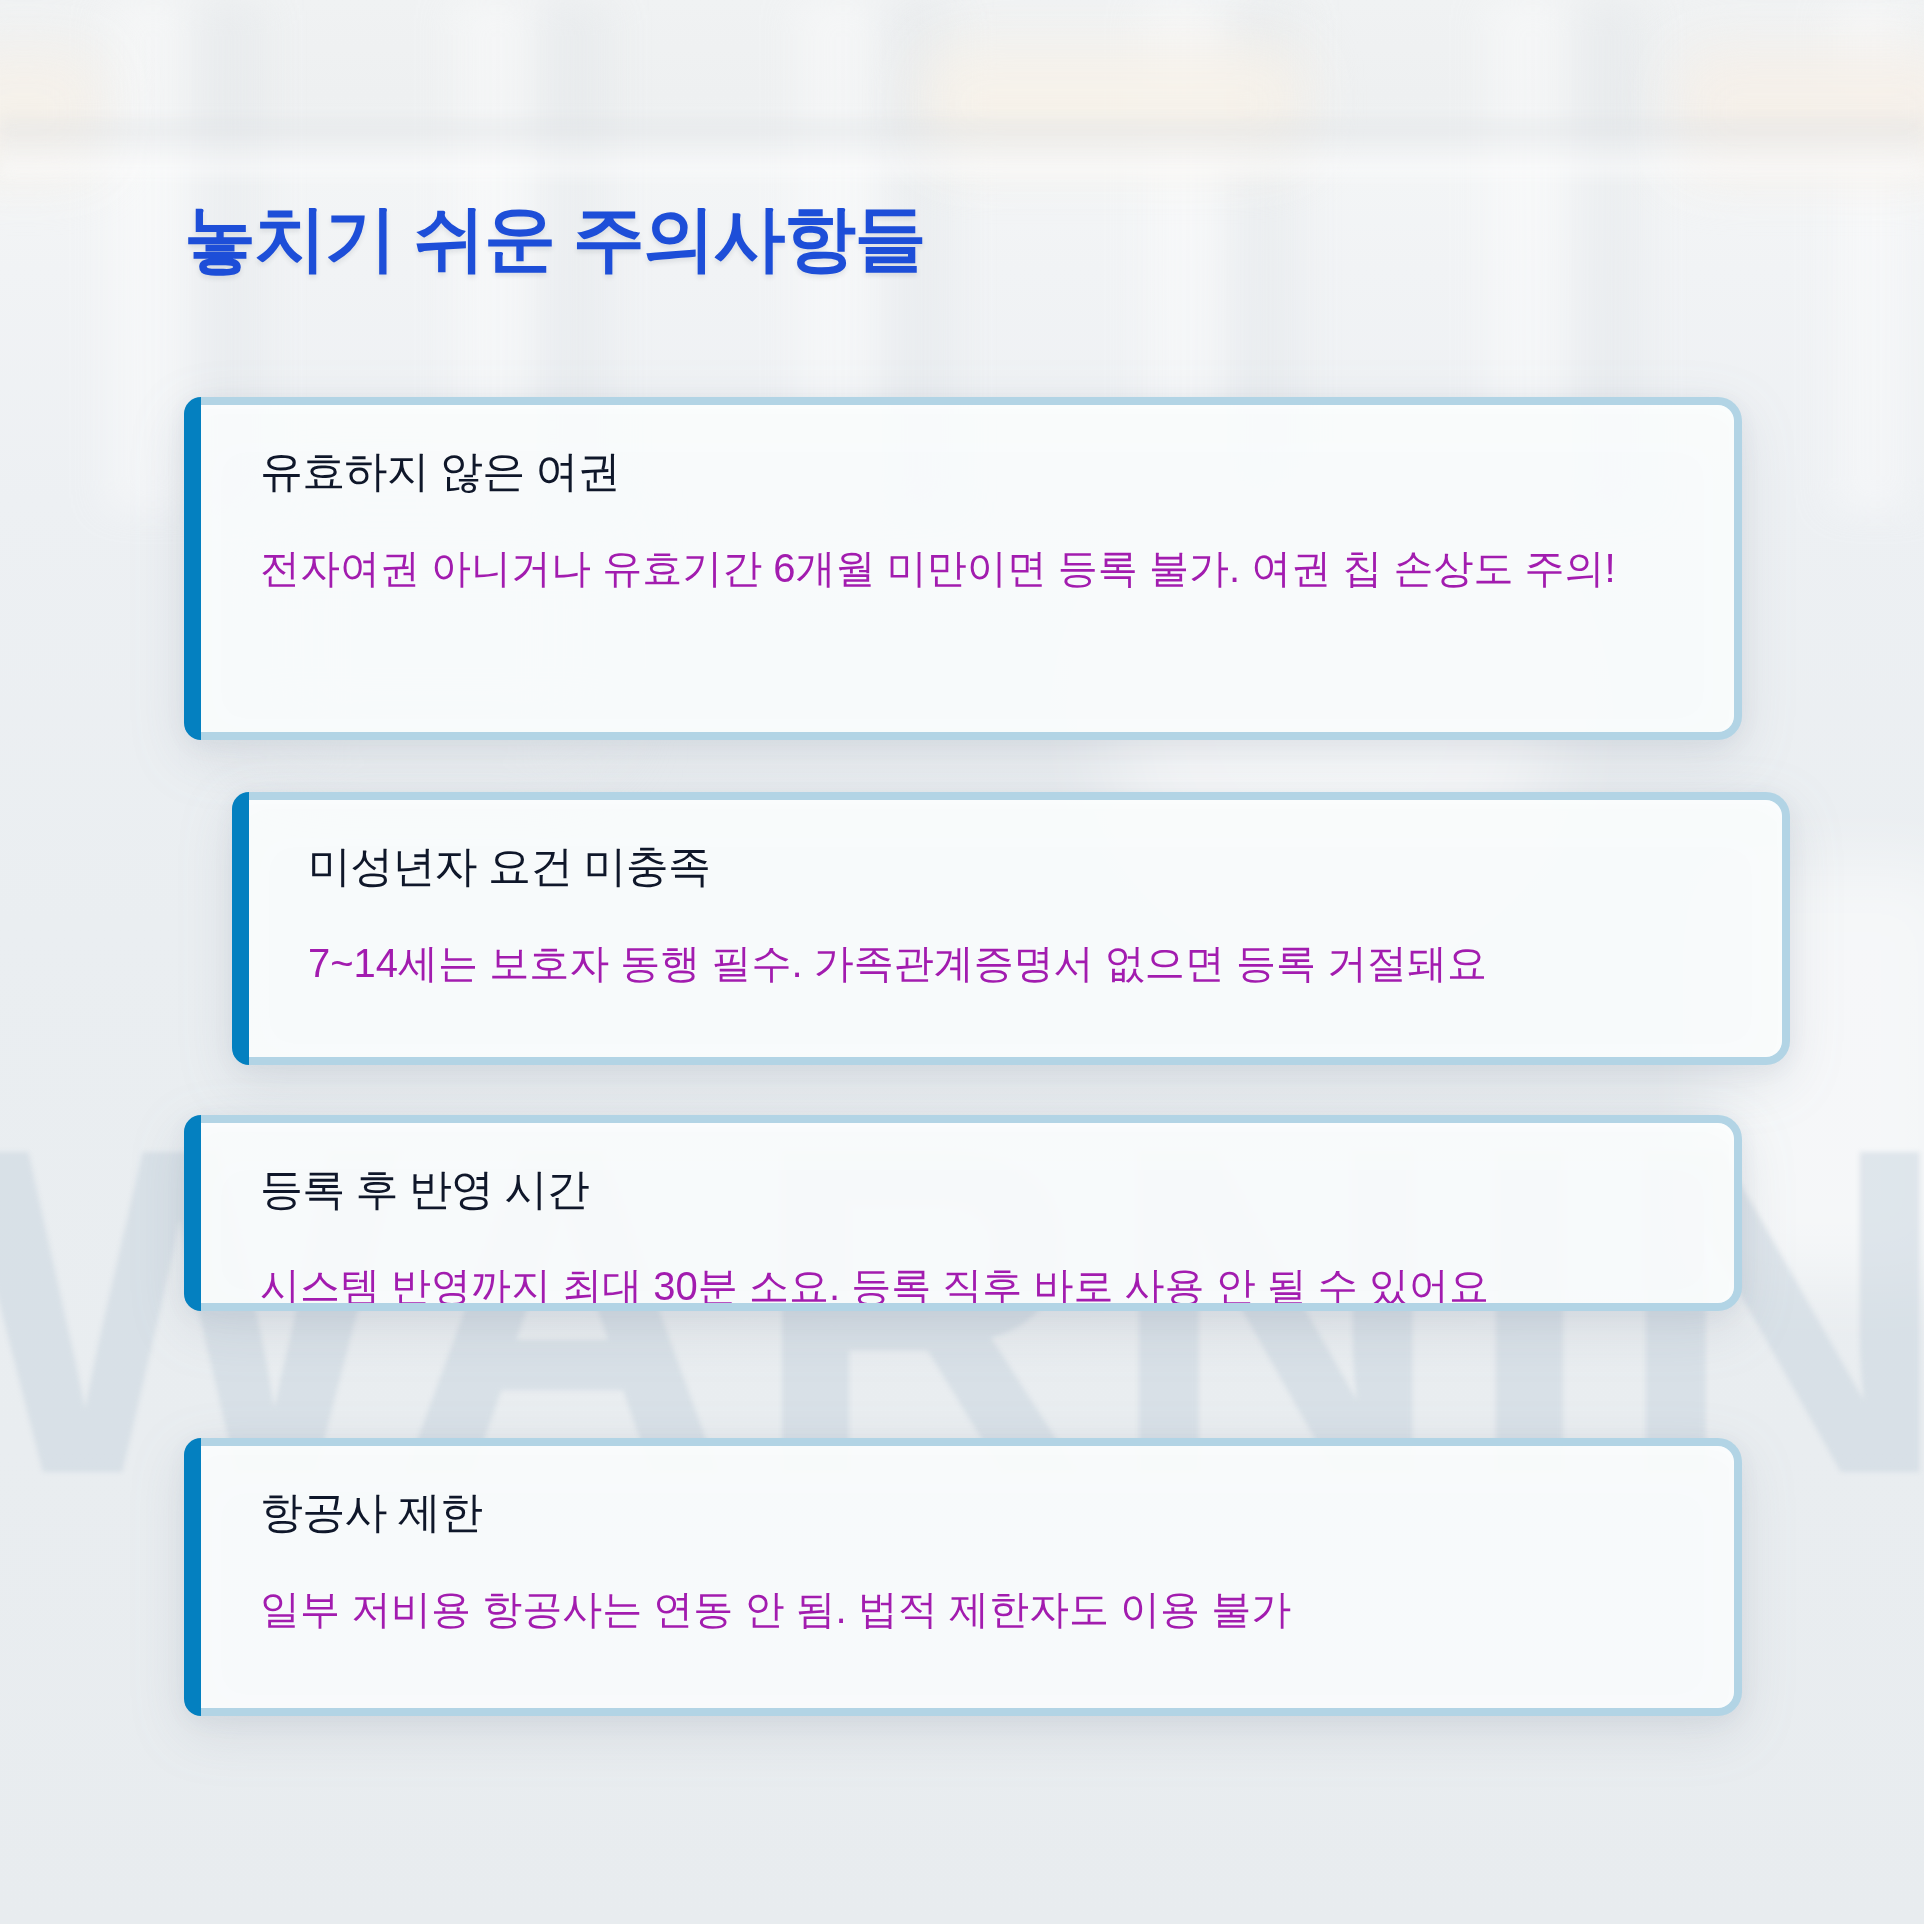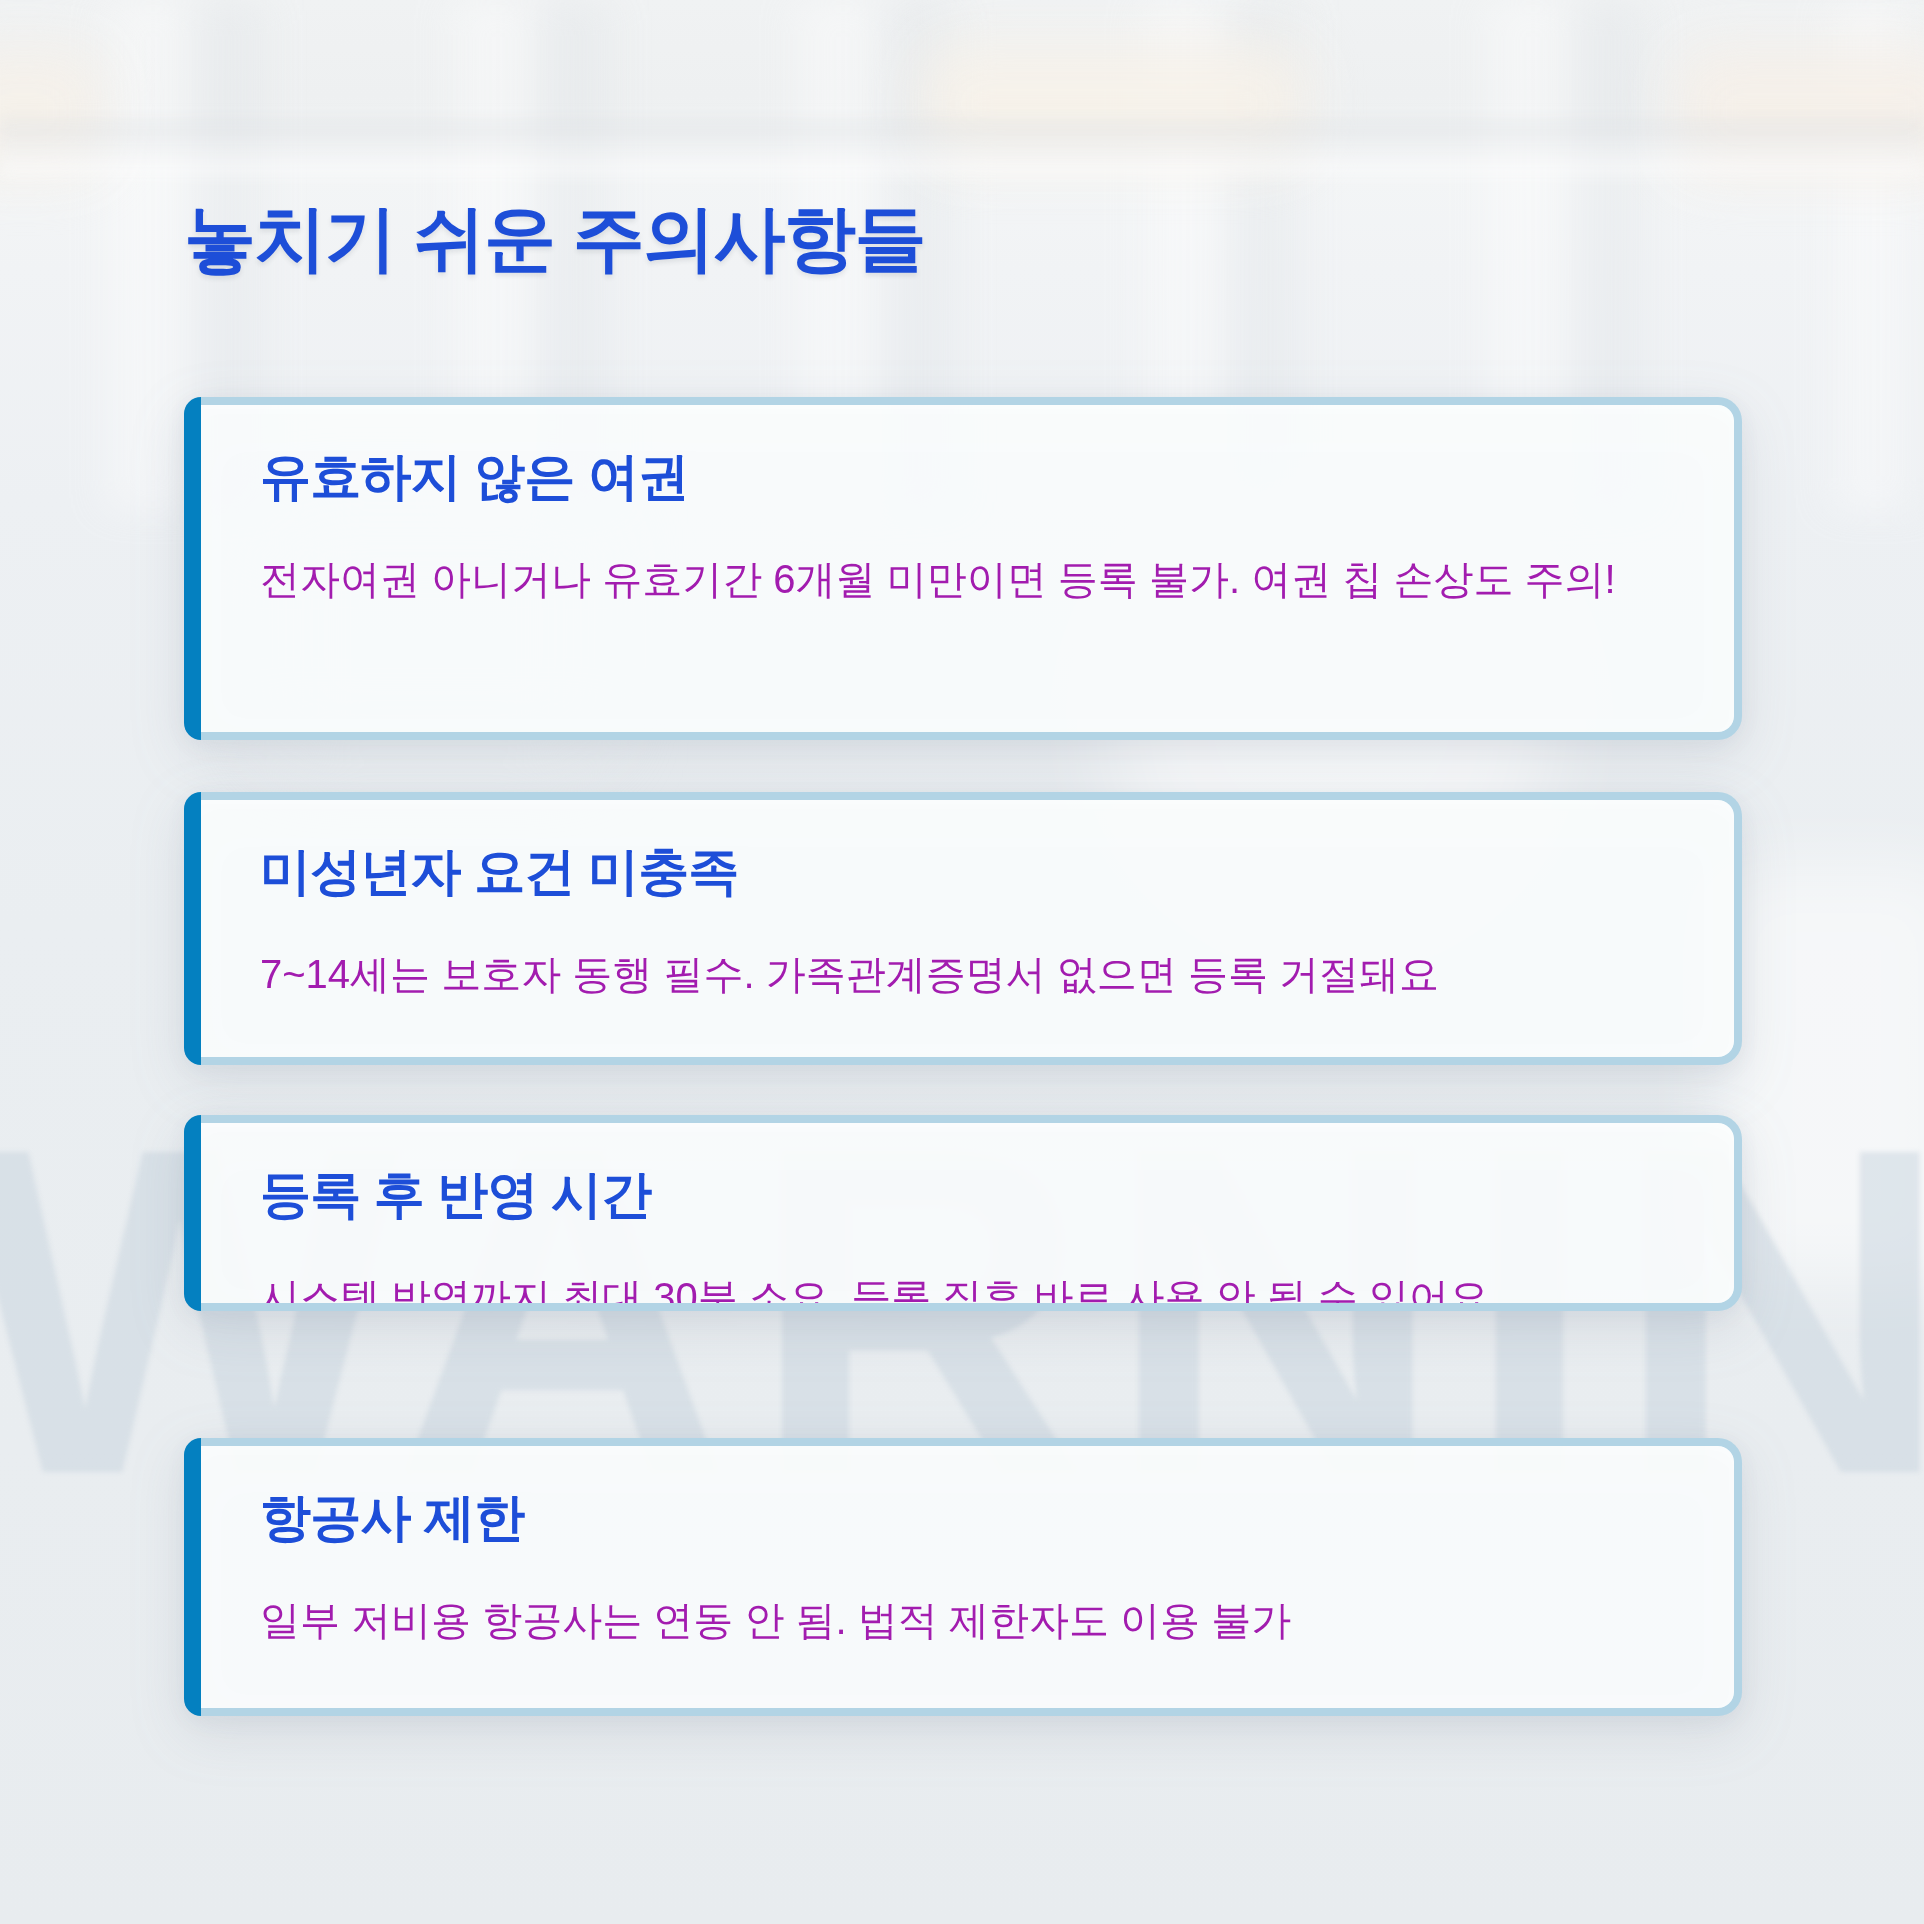--- a/index.html
+++ b/index.html
@@ -56,41 +56,41 @@
     text-shadow: 0 3.2px 5.6px rgba(40,50,60,0.10);
   }
 
   
   .card {
     position: absolute; left: 184px; width: 1558px; z-index: 2;
     display: flex;
     filter: drop-shadow(0 17.6px 27px rgba(96,116,136,0.14)) drop-shadow(0 4.8px 9.6px rgba(96,116,136,0.08));
   }
   .card-1 { top: 397px;  height: 343px; }
-  .card-2 { top: 792px;  height: 273px; }
+  .card-2 { top: 792px;  height: 273px; margin-left: 48px; }
   .card-3 { top: 1115px; height: 196px; }
   .card-4 { top: 1438px; height: 278px; }
 
   .card-accent {
     flex: 0 0 17px; width: 17px;
     background: #0480c0;
     border-radius: 24px 0 0 24px;
   }
   .card-inner {
     flex: 1;
     background: rgba(251,253,253,0.94);
     border: 8px solid #b2d4e5;
     border-left: none;
     border-radius: 0 24px 24px 0;
     padding: 36px 56px 32px 59px;
     overflow: hidden;
   }
   .card-heading {
-    font-size: 51px; font-weight: 700; letter-spacing: -0.8px;
-    color: #1d4ed8; line-height: 1.42;
+    font-size: 43px; font-weight: 400; letter-spacing: -0.8px;
+    color: #0f172a; line-height: 1.42;
   }
   .card-text {
     margin-top: 29px;
     font-size: 40px; font-weight: 400;
     color: #a21caf; line-height: 1.88;
   }
 </style>
 </head>
 <body>
 

